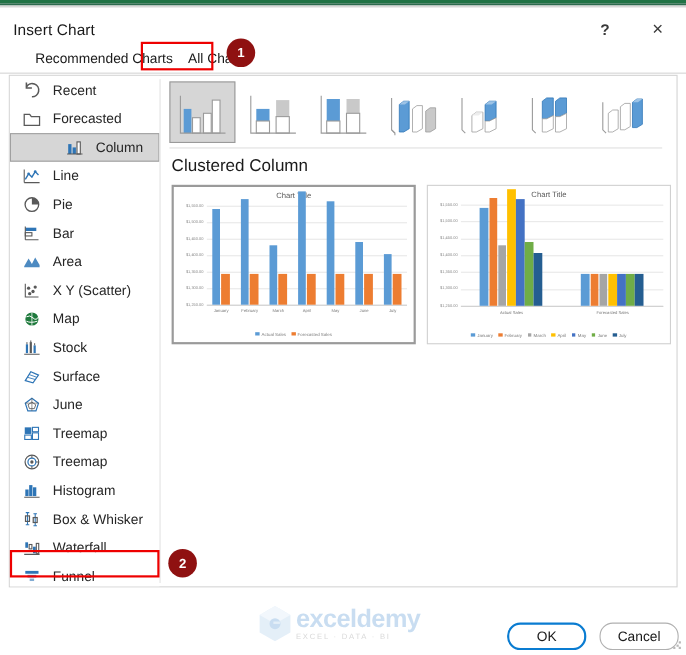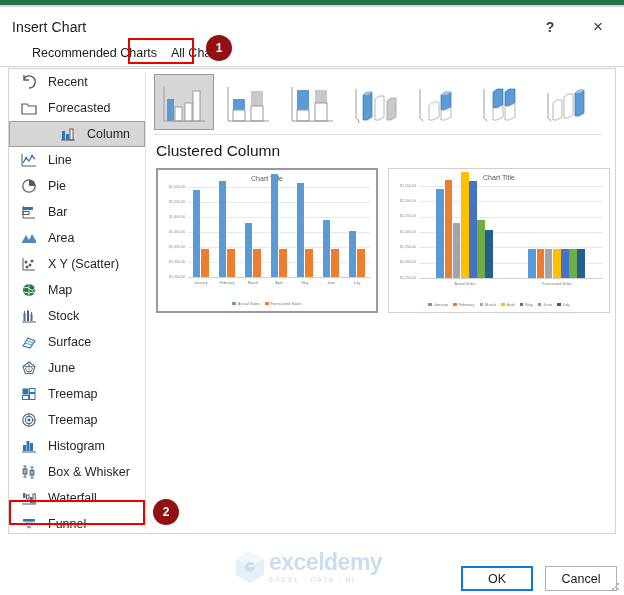--- a/index.html
+++ b/index.html
@@ -92,21 +92,21 @@
   .watermark{position:absolute;left:235px;top:545px;width:180px;height:44px;
     display:flex;align-items:center;opacity:.55;pointer-events:none;}
   .wm-hex{width:30px;height:34px;flex:0 0 30px;margin-right:4px;}
   .wm-txt{display:flex;flex-direction:column;line-height:1;}
   .wm-name{font-size:23px;color:#9dc3e6;font-weight:bold;letter-spacing:-.5px;}
   .wm-sub{font-size:7px;color:#b9b9b9;letter-spacing:1.6px;margin-top:2px;}
 
   
   .btn{position:absolute;height:25px;width:72px;box-sizing:border-box;
     background:#fff;font-size:12.5px;color:#1a1a1a;cursor:pointer;
-    display:flex;align-items:center;justify-content:center;font-family:"Liberation Sans",sans-serif;}
+    display:flex;align-items:center;justify-content:center;font-family:"Liberation Sans",sans-serif;border-radius:12px;}
   .btn-ok{left:461px;top:566px;border:2px solid #0a7cd1;}
   .btn-cancel{left:545px;top:566px;border:1px solid #b0b0b0;}
   .grip{position:absolute;left:612px;top:583px;width:8px;height:8px;}
   .grip i{position:absolute;width:2px;height:2px;background:#b8b8b8;display:block;}
 </style>
 </head>
 <body>
 
 <div class="dialog">
 

